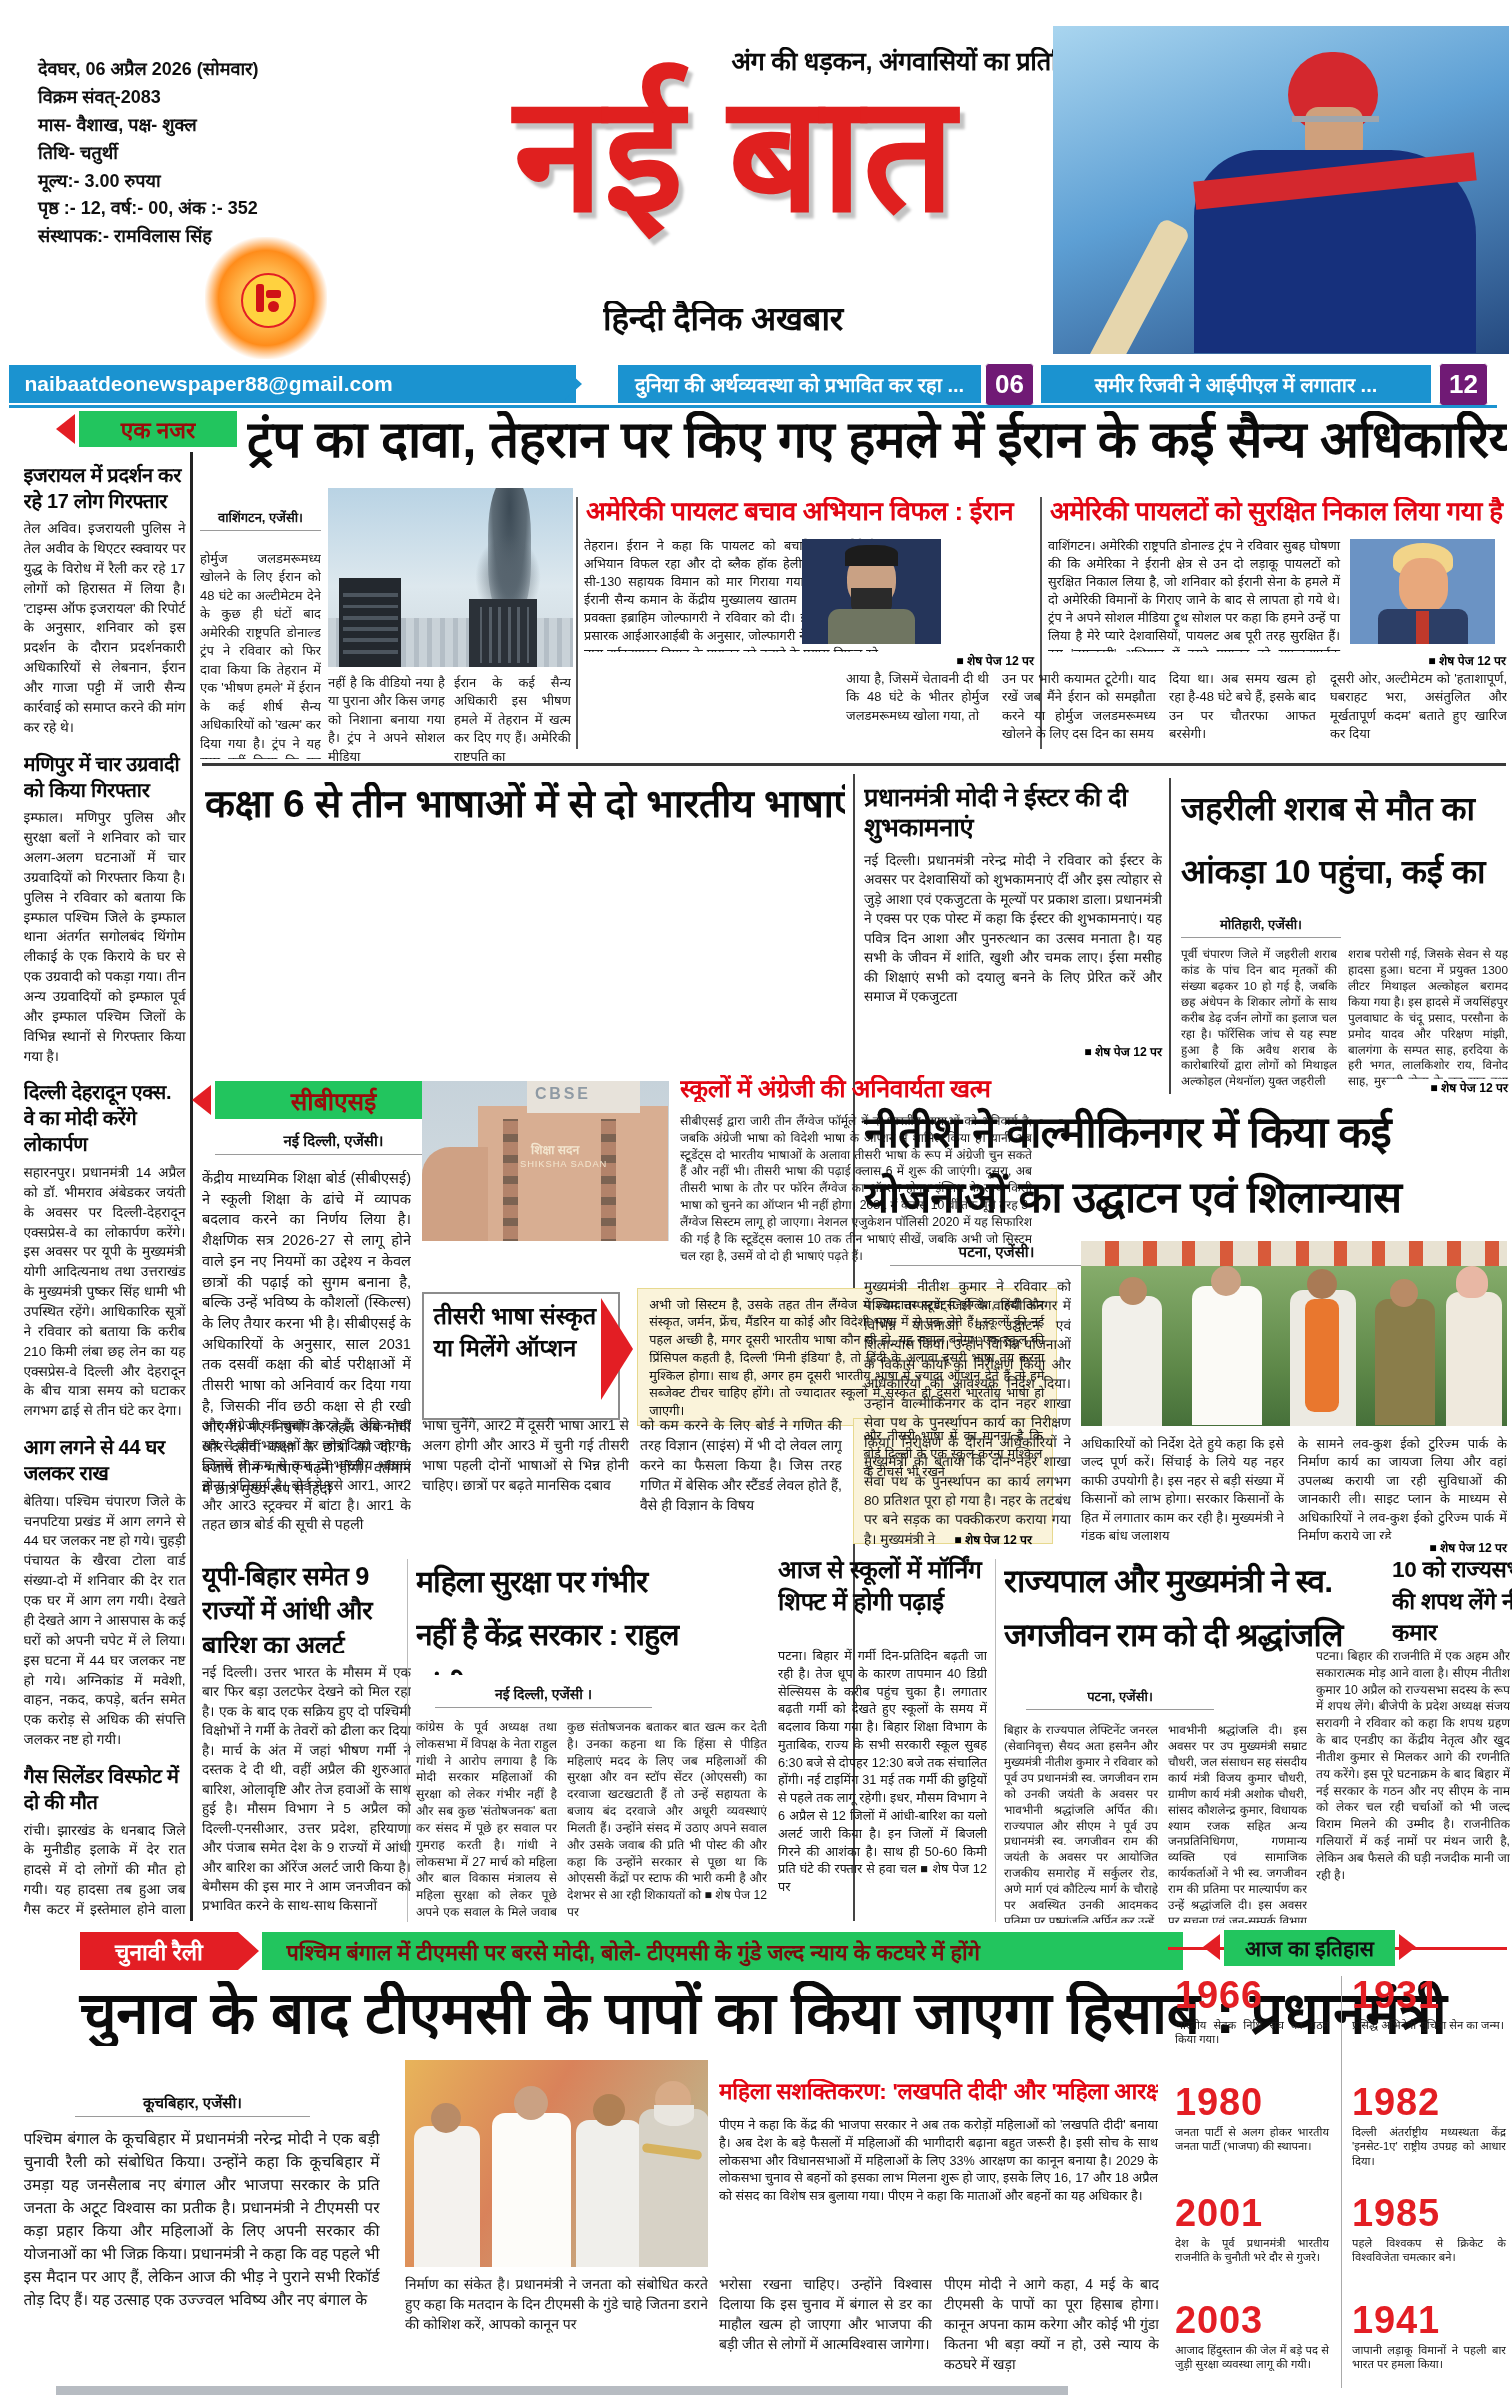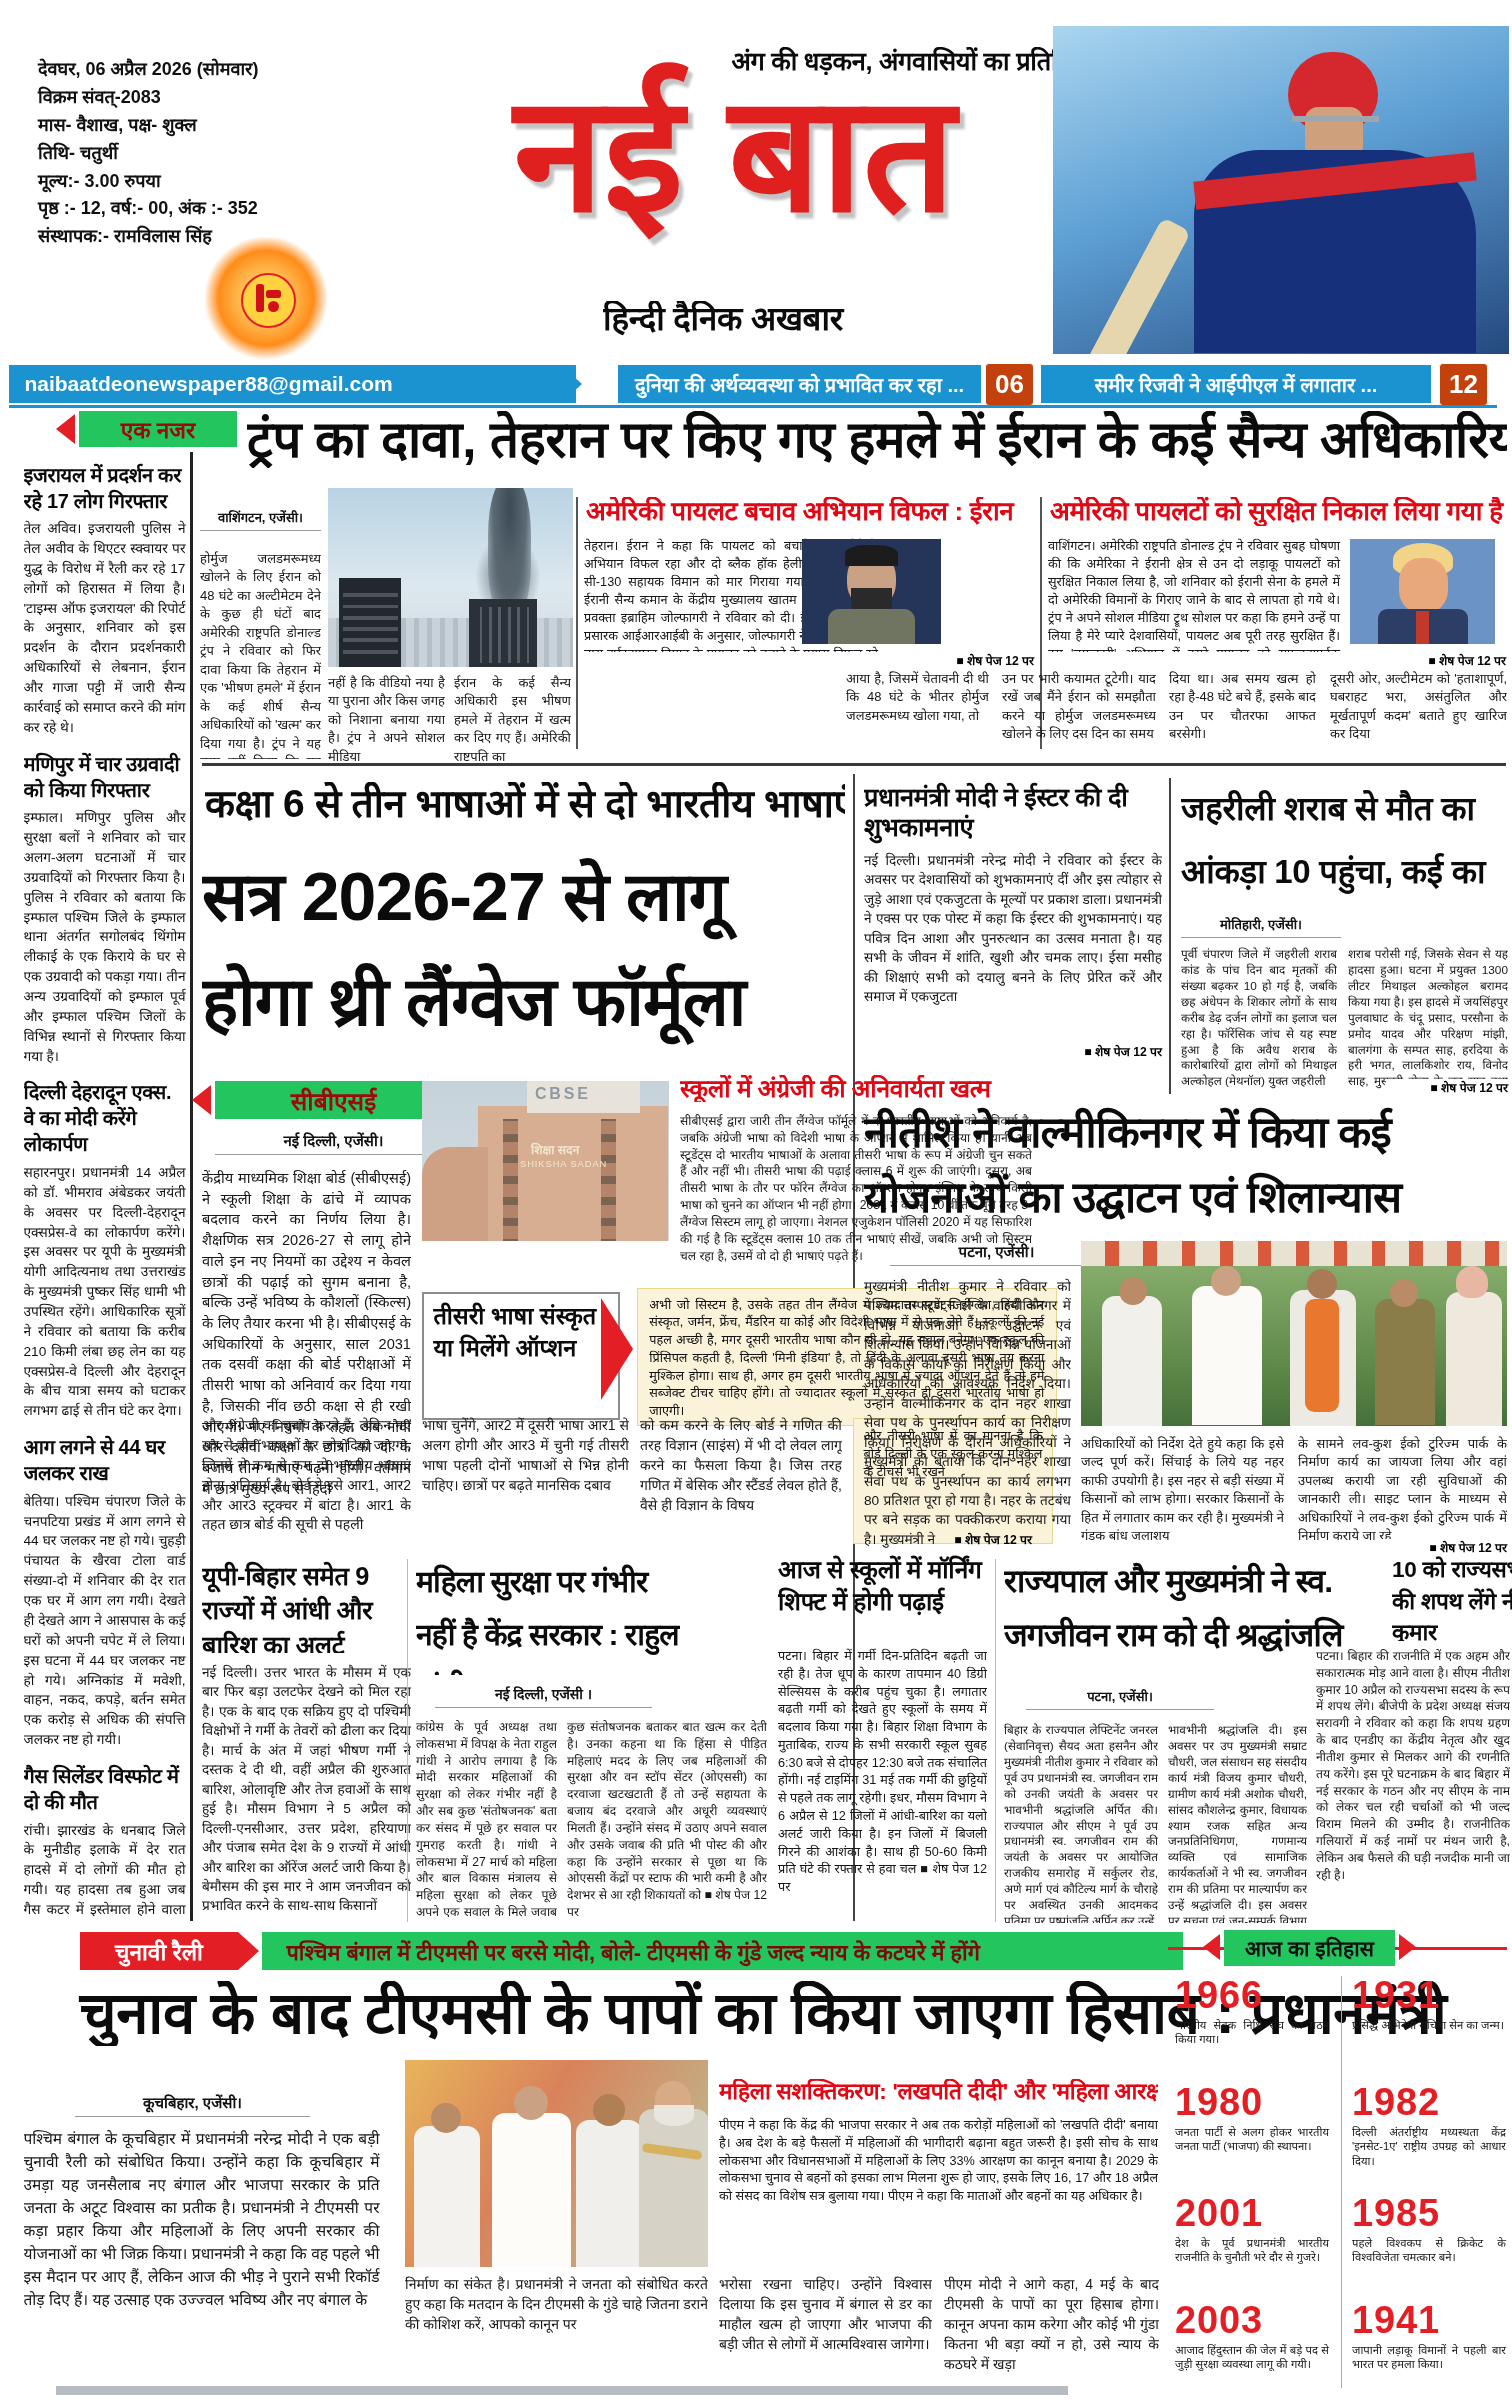--- a/index.html
+++ b/index.html
@@ -10,21 +10,21 @@
   .hd{position:absolute;font-weight:bold;color:#0b0b0b;letter-spacing:-0.3px;line-height:1.12;overflow:hidden}
   .red{color:#e30613}
   .ctr{text-align:center}
   .nw{white-space:nowrap}
   .dl{position:absolute;font-weight:bold;text-align:center;color:#111;border-bottom:1.9px solid #9a9a9a;padding-bottom:3.8px;font-size:15px;overflow:hidden;white-space:nowrap}
   .more{position:absolute;font-weight:bold;font-size:12.2px;color:#000;white-space:nowrap;text-align:right}
   .ybox{position:absolute;background:#22c55e;display:flex;align-items:center;justify-content:center;font-weight:bold;color:#9c0b0b;overflow:hidden}
   .redbox{position:absolute;background:#e31e24;display:flex;align-items:center;justify-content:center;font-weight:bold;color:#fff;overflow:hidden}
   .tri{position:absolute;width:0;height:0}
   .bar{position:absolute;background:#1b93d0;color:#fff;font-weight:bold;display:flex;align-items:center;overflow:hidden}
-  .badge{position:absolute;background:#c2410c;color:#fff;font-weight:bold;display:flex;align-items:center;justify-content:center;font-size:26px;border:1.9px solid #fff;border-radius:3.8px}
+  .badge{position:absolute;background:#701a75;color:#fff;font-weight:bold;display:flex;align-items:center;justify-content:center;font-size:26px;border:1.9px solid #fff;border-radius:3.8px}
   .vl{position:absolute;background:#222}
   .hr2{position:absolute;background:#3a3a3a}
   .photo{position:absolute;overflow:hidden}
   .mast{position:absolute;font-weight:bold;color:#e0201f;text-shadow:4.7px 5.6px 2.8px #c3c3c3;line-height:1;text-align:center}
   .yr{font-weight:bold;color:#e31e24;font-size:38px;line-height:1;letter-spacing:0.9px}
   .hist-t{font-size:11.3px;line-height:1.3;color:#1a1a1a;text-align:justify;margin-top:3.8px}
   .creme{position:absolute;background:#faf3da;border:1.9px solid #e7d98f;overflow:hidden}
   .blk-box{position:absolute;background:#fff;border:2.8px solid #8c8c8c;color:#0b0b0b;font-weight:bold;overflow:hidden}
   .fig{position:absolute;border-radius:13px 13px 0 0}
 </style>
@@ -137,21 +137,20 @@
 
   <div class="j" style="left:846px;top:670px;width:143px;height:87px;font-size:13px">आया है, जिसमें चेतावनी दी थी कि 48 घंटे के भीतर होर्मुज जलडमरूमध्य खोला गया, तो</div>
   <div class="j" style="left:1002px;top:670px;width:154px;height:87px;font-size:13px">उन पर भारी कयामत टूटेगी। याद रखें जब मैंने ईरान को समझौता करने या होर्मुज जलडमरूमध्य खोलने के लिए दस दिन का समय</div>
   <div class="j" style="left:1169px;top:670px;width:147px;height:87px;font-size:13px">दिया था। अब समय खत्म हो रहा है-48 घंटे बचे हैं, इसके बाद उन पर चौतरफा आफत बरसेगी।</div>
   <div class="j" style="left:1330px;top:670px;width:177px;height:87px;font-size:13px">दूसरी ओर, अल्टीमेटम को 'हताशापूर्ण, घबराहट भरा, असंतुलित और मूर्खतापूर्ण कदम' बताते हुए खारिज कर दिया</div>
 
   <div class="hr2" style="left:202px;top:763px;width:1304px;height:2.8px"></div>
   <div class="vl" style="left:853px;top:774px;width:1.9px;height:1147px;background:#444"></div>
 
   <div class="hd nw" style="left:205px;top:782px;width:640px;font-size:39px;text-align:center">कक्षा 6 से तीन भाषाओं में से दो भारतीय भाषाएं पढ़ना जरूरी</div>
-  <div class="hd" style="left:202px;top:844px;width:645px;height:230px;font-size:68px;line-height:1.55;letter-spacing:-0.9px">सत्र 2026-27 से लागू होगा थ्री लैंग्वेज फॉर्मूला</div>
 
   <div class="tri" style="left:192px;top:1085px;border-top:15px solid transparent;border-bottom:15px solid transparent;border-right:19px solid #e31e24"></div>
   <div class="ybox" style="left:215px;top:1081px;width:237px;height:38px;font-size:24.5px">सीबीएसई</div>
   <div class="tri" style="left:456px;top:1085px;border-top:15px solid transparent;border-bottom:15px solid transparent;border-left:19px solid #e31e24"></div>
   <div class="dl" style="left:215px;top:1130px;width:237px">नई दिल्ली, एजेंसी।</div>
   <div class="j" style="left:202px;top:1168px;width:209px;height:380px;font-size:14.6px">केंद्रीय माध्यमिक शिक्षा बोर्ड (सीबीएसई) ने स्कूली शिक्षा के ढांचे में व्यापक बदलाव करने का निर्णय लिया है। शैक्षणिक सत्र 2026-27 से लागू होने वाले इन नए नियमों का उद्देश्य न केवल छात्रों की पढ़ाई को सुगम बनाना है, बल्कि उन्हें भविष्य के कौशलों (स्किल्स) के लिए तैयार करना भी है। सीबीएसई के अधिकारियों के अनुसार, साल 2031 तक दसवीं कक्षा की बोर्ड परीक्षाओं में तीसरी भाषा को अनिवार्य कर दिया गया है, जिसकी नींव छठी कक्षा से ही रखी जाएगी। नए नियमों के तहत अब नौवीं और दसवीं कक्षा के छात्रों को दो के बजाय तीन भाषाएं पढ़नी होंगी। वर्तमान में छात्र मुख्य रूप से हिंदी</div>
 
   <div class="photo" style="left:422px;top:1081px;width:247px;height:160px;background:linear-gradient(#c6d2da 0%,#d5dde2 100%)">
     <div class="abs" style="left:56px;top:24.5px;width:190px;height:175px;background:#d8ae92"></div>
     <div class="abs" style="left:0;top:66px;width:66px;height:134px;background:#cfa184;border-radius:28px 0 0 0"></div>

